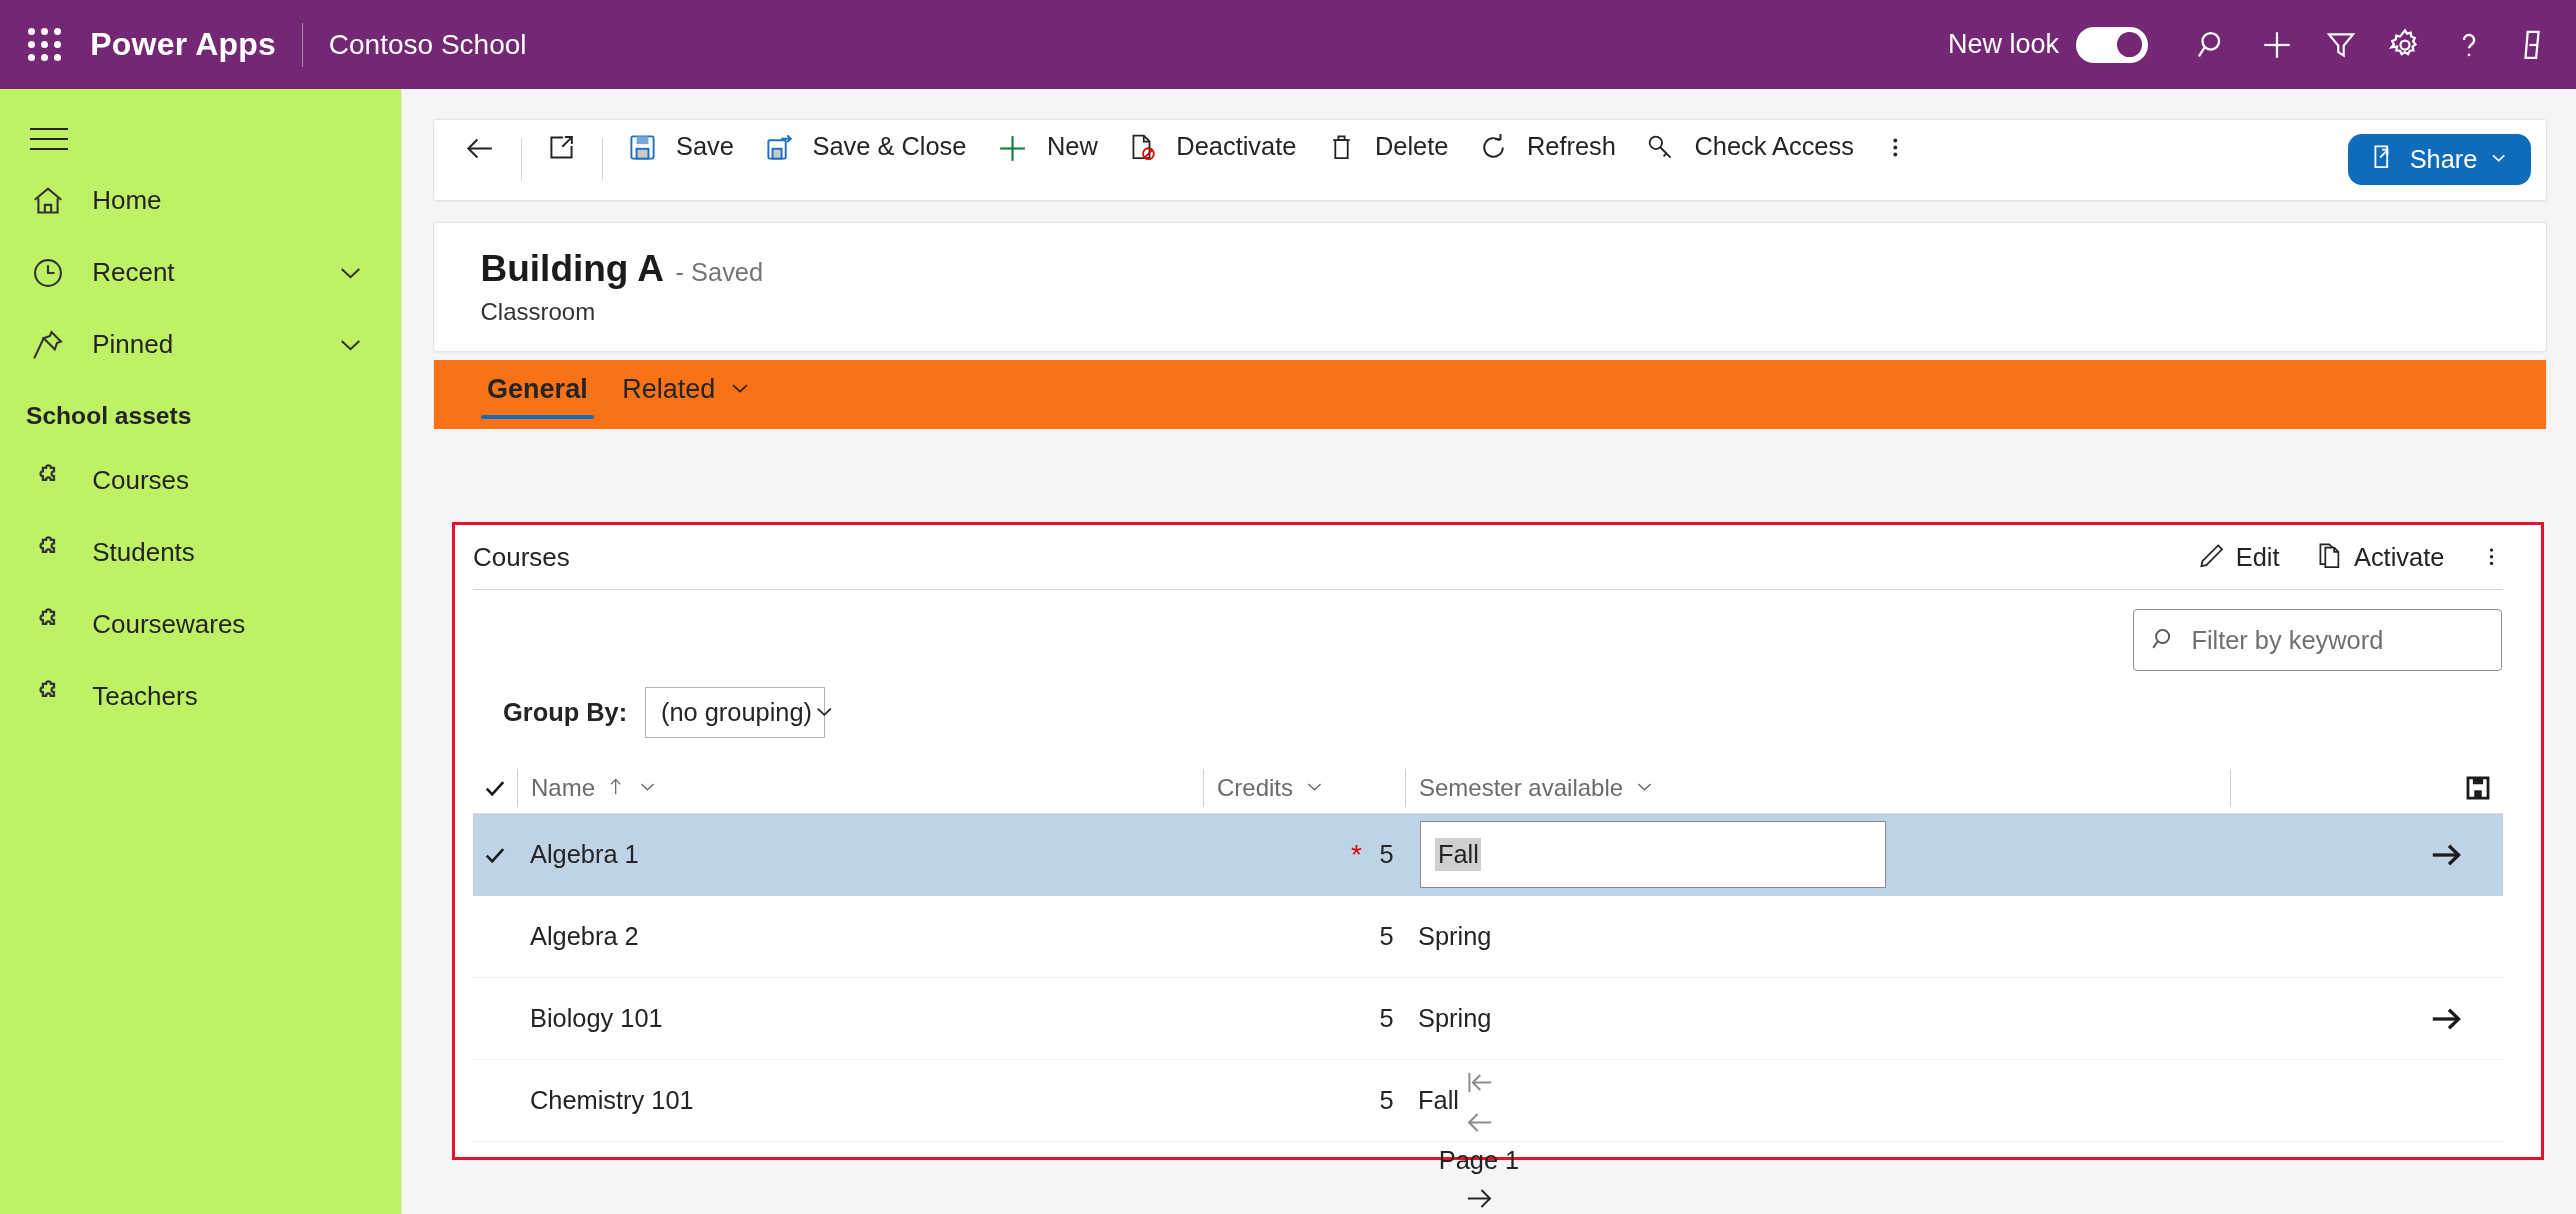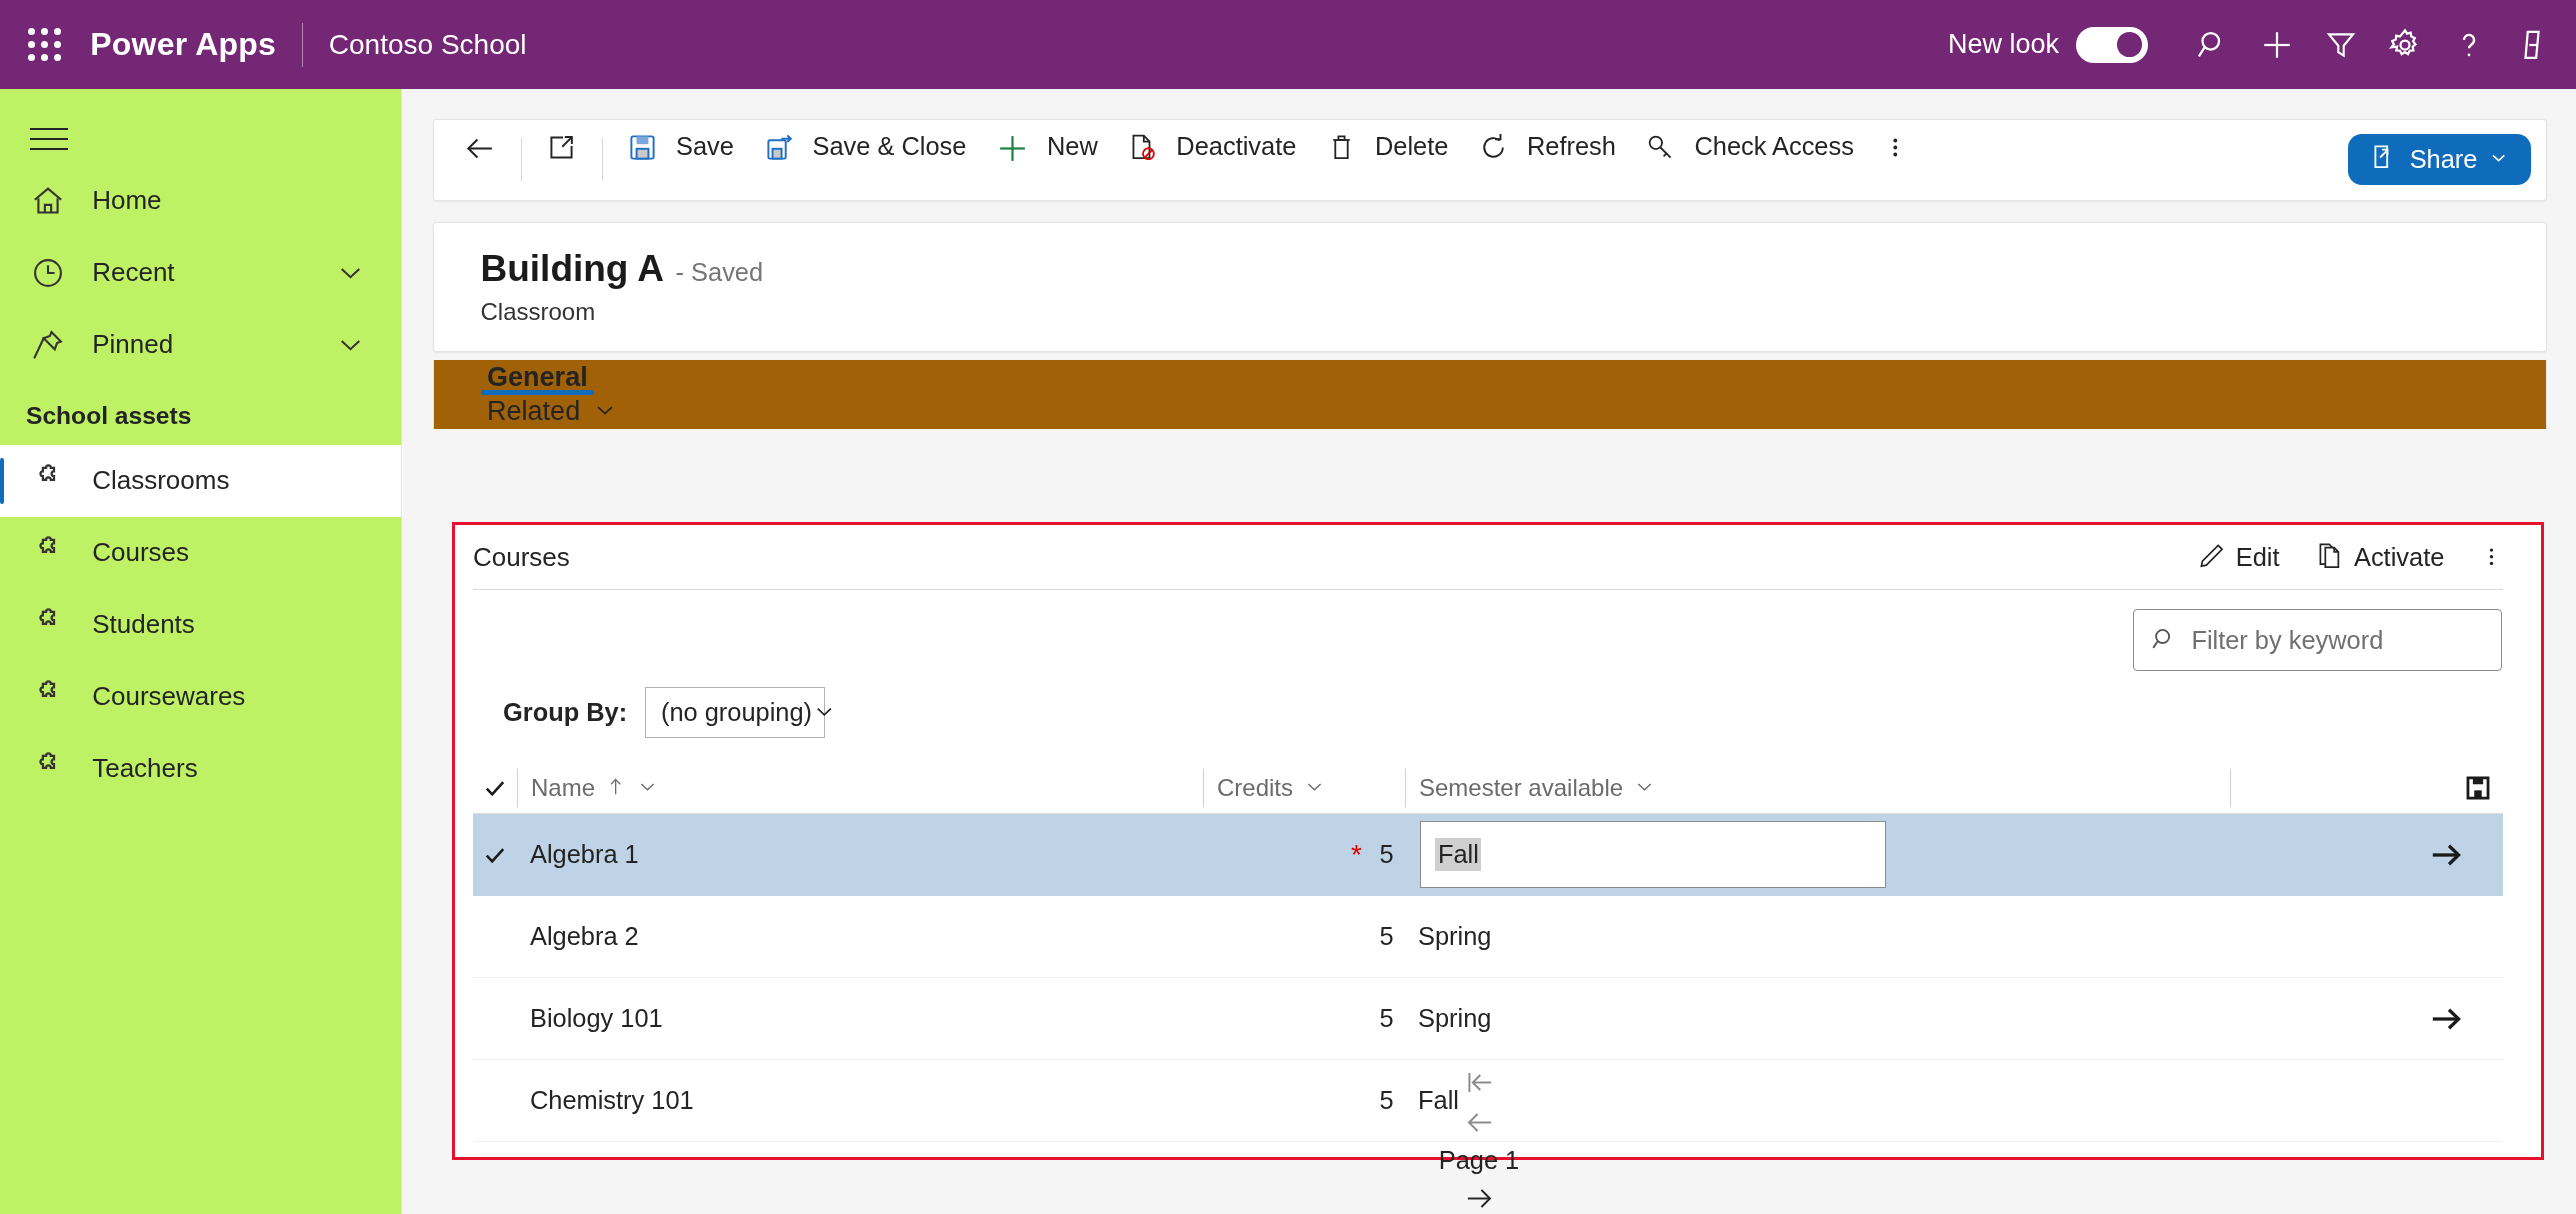--- a/index.html
+++ b/index.html
@@ -99,22 +99,22 @@
 
   
   .rec-card { position: absolute; top: 133px; left: 29.5px; width: 2114px; height: 130px; }
   .rec-title { position: absolute; left: 47px; top: 24.6px; display: flex; align-items: baseline; }
   .rec-title .nm { font-size: 37px; font-weight: bold; color: #1b1b1b; }
   .rec-title .st { font-size: 25.4px; color: #757575; margin-left: 11.5px; }
   .rec-sub { position: absolute; left: 47px; top: 75px; font-size: 24px; color: #333; }
 
   
   .tabs { position: absolute; top: 271px; left: 29.5px; width: 2114px; height: 69px;
-    background: #a16207; border-left: 0.8px solid #e4e4e4; border-right: 0.8px solid #e4e4e4;
-    display: flex; align-items: flex-start; padding-left: 47px; flex-direction: column; }
+    background: #f97316; border-left: 0.8px solid #e4e4e4; border-right: 0.8px solid #e4e4e4;
+    display: flex; align-items: flex-start; padding-left: 47px; }
   .tab { position: relative; height: 59px; display: flex; align-items: center;
     gap: 11.5px; margin-right: 21.3px; padding: 0 6.6px; cursor: pointer; white-space: nowrap; }
   .tab .tl { font-size: 27px; color: #242424; }
   .tab.sel .tl { font-weight: bold; }
   .tab.sel::after { content: ""; position: absolute; left: 0; right: 0; bottom: 0;
     height: 4.1px; background: #0f6cbd; border-radius: 2.5px; }
 
   
   .grid-panel {
     position: absolute; top: 522px; left: 452px;
@@ -289,28 +289,20 @@
     <span class="lbl">Pinned</span>
     <span class="chev">
       <svg width="33" height="33" viewBox="0 0 24 24" fill="none" stroke="#333" stroke-width="1.5">
         <path d="M5.6 9.4L12 15.4l6.4-6"></path>
       </svg>
     </span>
   </div>
 
   <div class="nav-group-title">School assets</div>
 
-  <div class="nav-item active">
-    <span class="ico">
-      <svg width="36" height="36" viewBox="0 0 24 24" fill="none" stroke="#333" stroke-width="1.5">
-        <path d="M8.6 3.2h2.1a1.6 1.6 0 013.2 0h2.1v2.4a1.6 1.6 0 000 3.2v2.4h-2.1a1.6 1.6 0 00-3.2 0H8.6V8.8a1.6 1.6 0 010-3.2z"></path>
-      </svg>
-    </span>
-    <span class="lbl">Classrooms</span>
-  </div>
   <div class="nav-item">
     <span class="ico">
       <svg width="36" height="36" viewBox="0 0 24 24" fill="none" stroke="#333" stroke-width="1.5">
         <path d="M8.6 3.2h2.1a1.6 1.6 0 013.2 0h2.1v2.4a1.6 1.6 0 000 3.2v2.4h-2.1a1.6 1.6 0 00-3.2 0H8.6V8.8a1.6 1.6 0 010-3.2z"></path>
       </svg>
     </span>
     <span class="lbl">Courses</span>
   </div>
   <div class="nav-item">
     <span class="ico">

